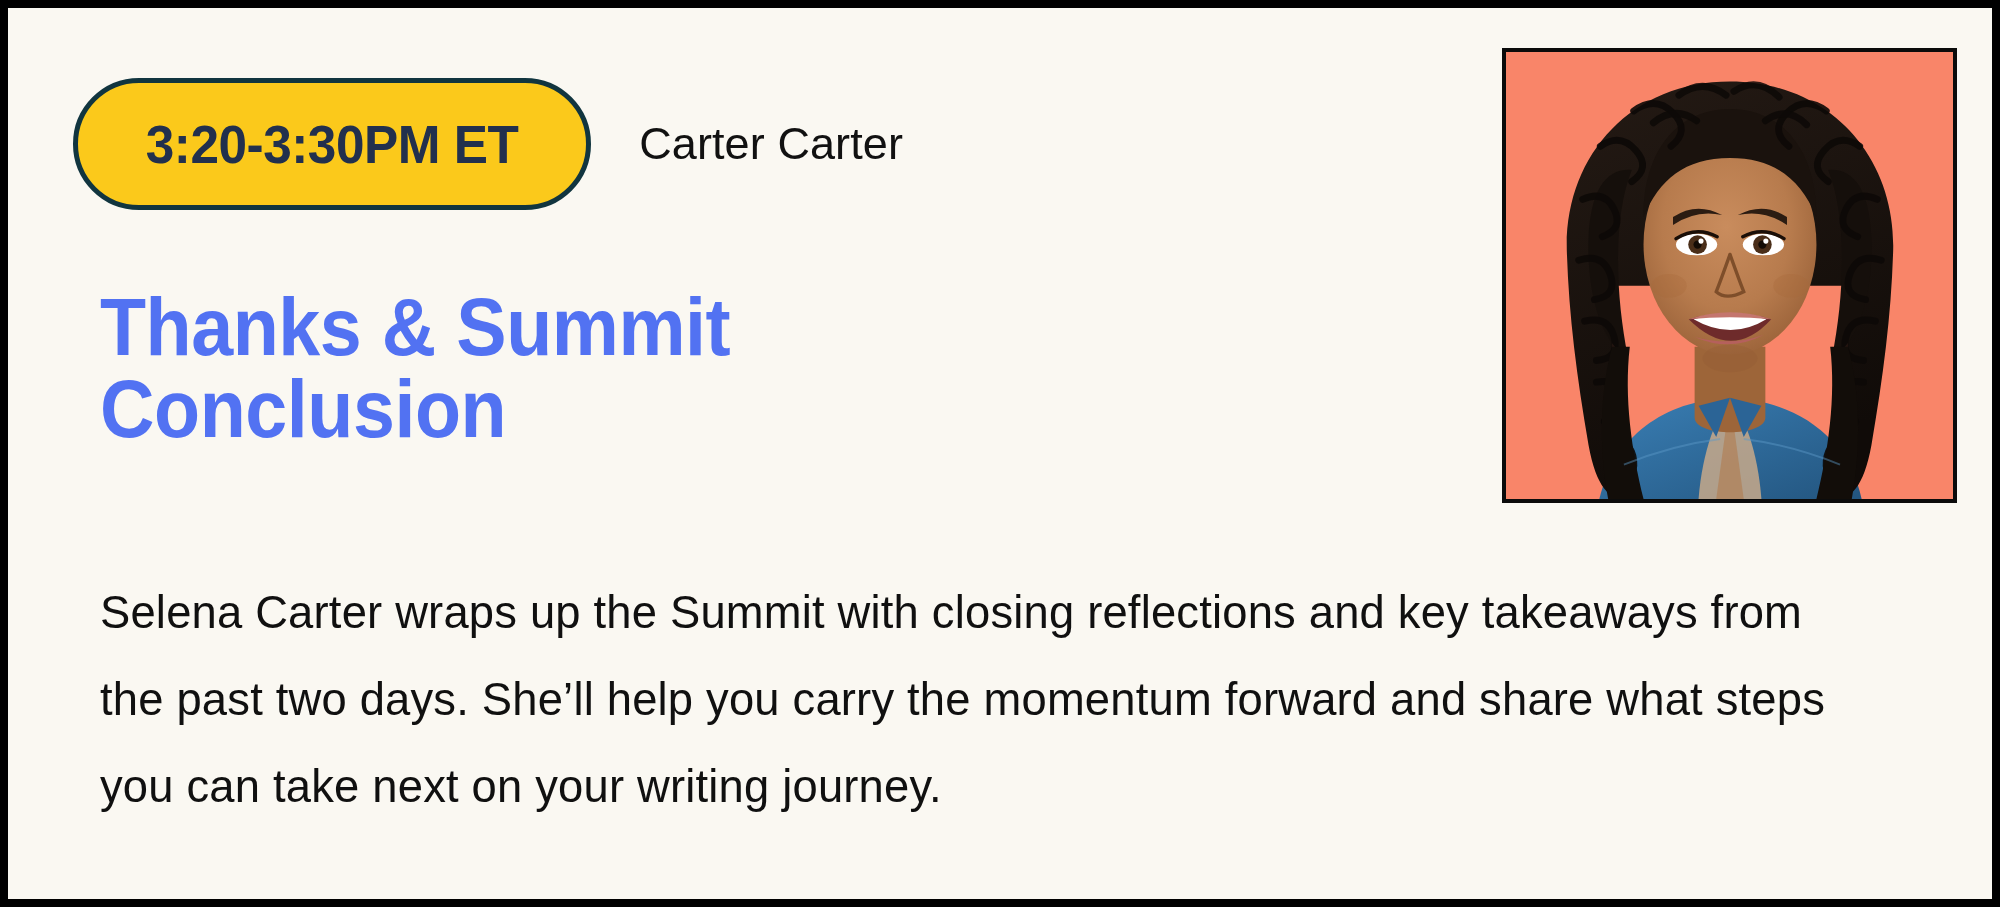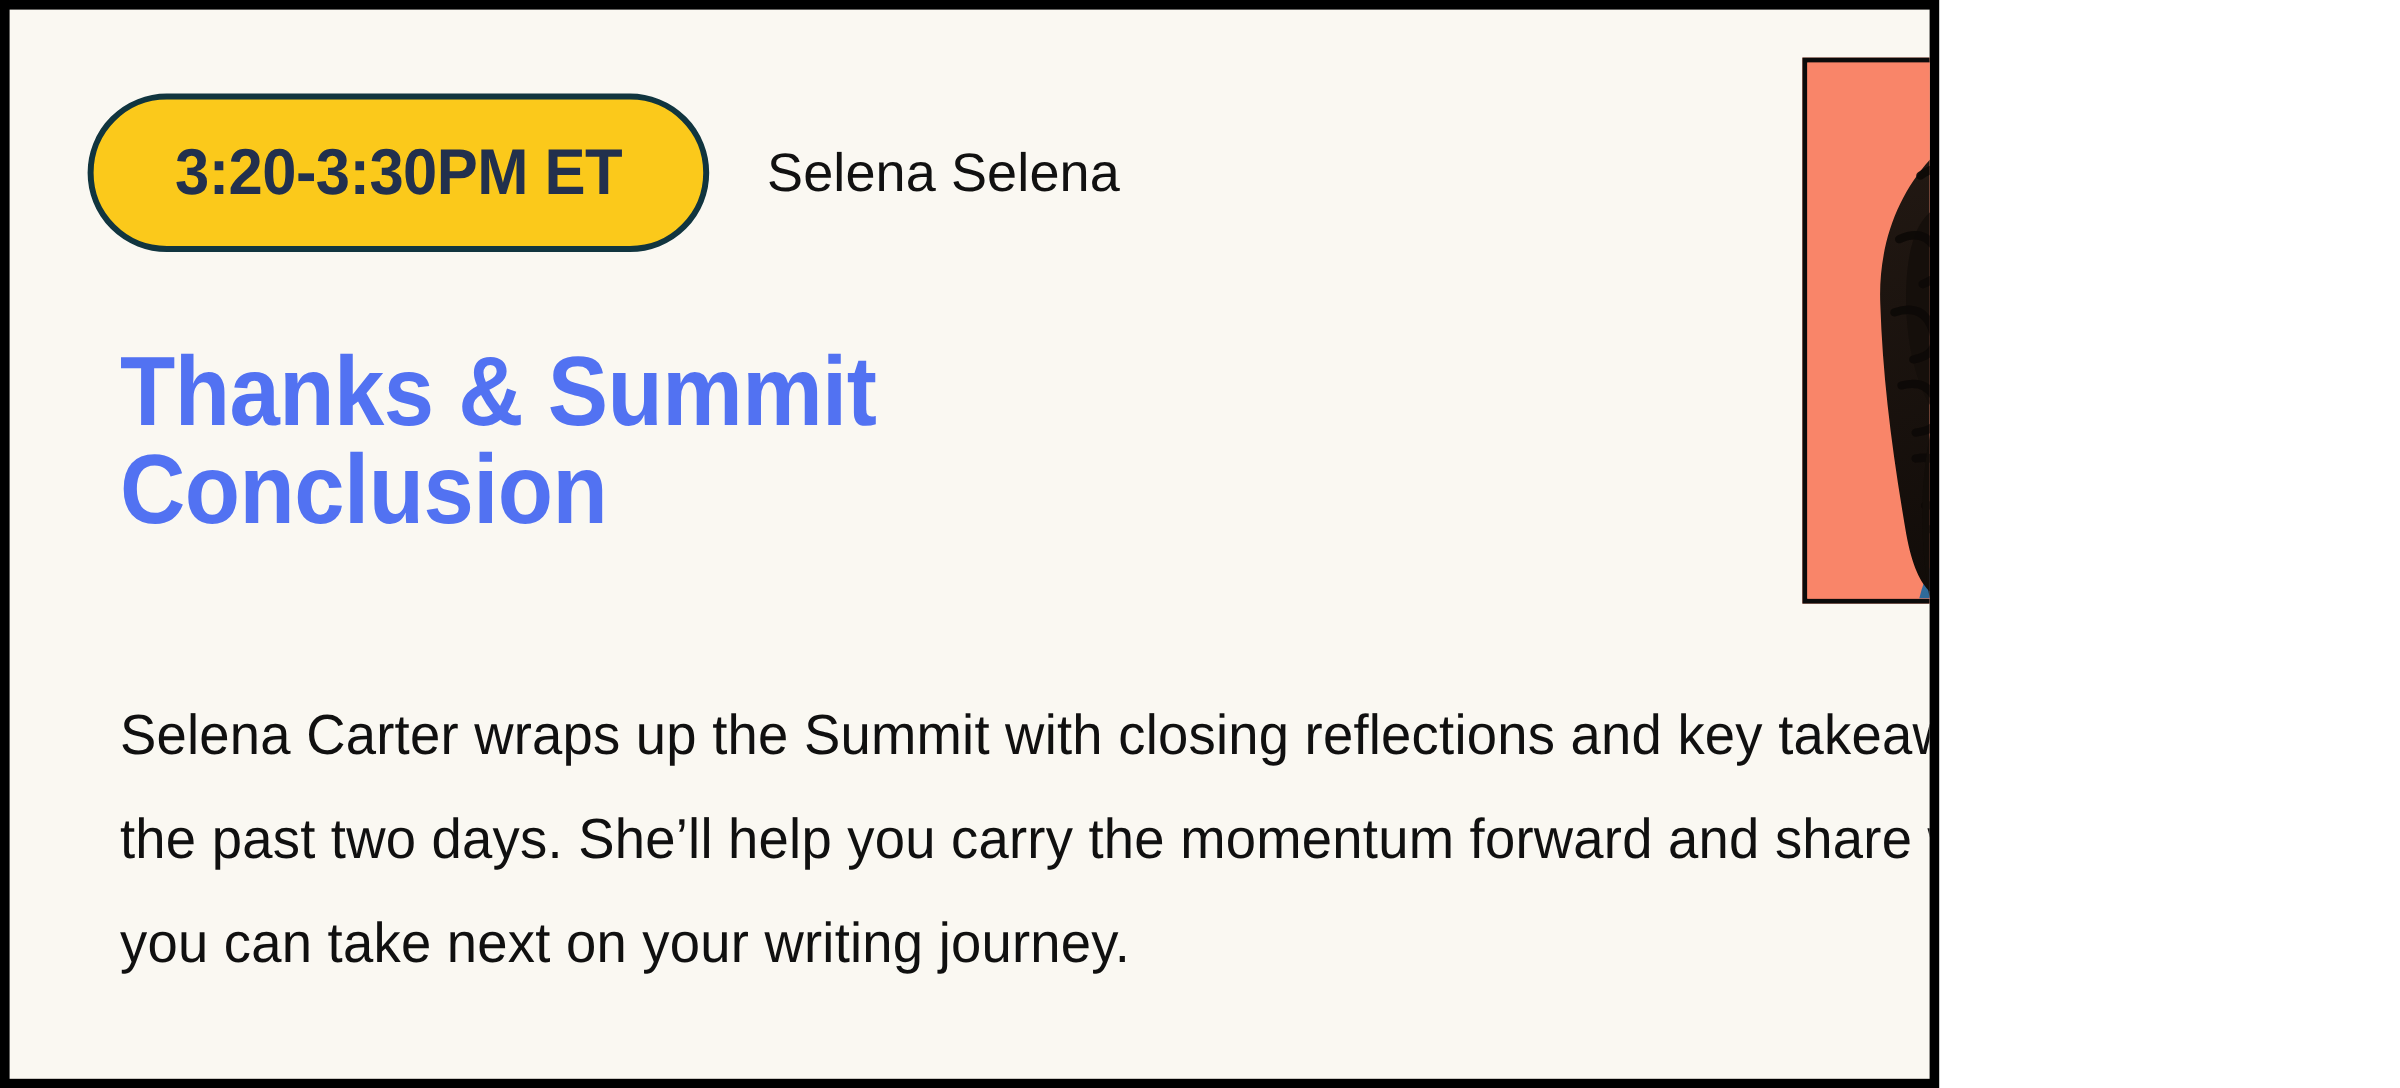--- a/index.html
+++ b/index.html
@@ -11,21 +11,21 @@
     width: 2000px;
     height: 907px;
     font-family: "Liberation Sans", sans-serif;
     overflow: hidden;
   }
 
   .session-card {
     position: absolute;
     left: 0;
     top: 0;
-    width: 1616px;
+    width: 2000px;
     height: 907px;
     box-sizing: border-box;
     border: 8px solid #000000;
     background: #FAF8F2;
     overflow: hidden;
   }
 
   
   .header-row {
     position: absolute;
@@ -118,21 +118,21 @@
 </style>
 </head>
 <body>
 
 <div class="session-card">
 
   <div class="header-row">
     <div class="time-pill">
       <span class="time-pill-label">3:20-3:30PM ET</span>
     </div>
-    <div class="speaker-name">Selena Selena</div>
+    <div class="speaker-name">Carter Carter</div>
   </div>
 
   <div class="headline">Thanks &amp; Summit Conclusion</div>
 
   <div class="description">Selena Carter wraps up the Summit with closing reflections and key takeaways from the past two days. She’ll help you carry the momentum forward and share what steps you can take next on your writing journey.</div>
 
   <div class="portrait-frame">
     <svg viewBox="0 0 455 455" preserveAspectRatio="xMidYMid slice">
       <defs>
         <radialGradient id="skinGrad" cx="48%" cy="42%" r="62%">

